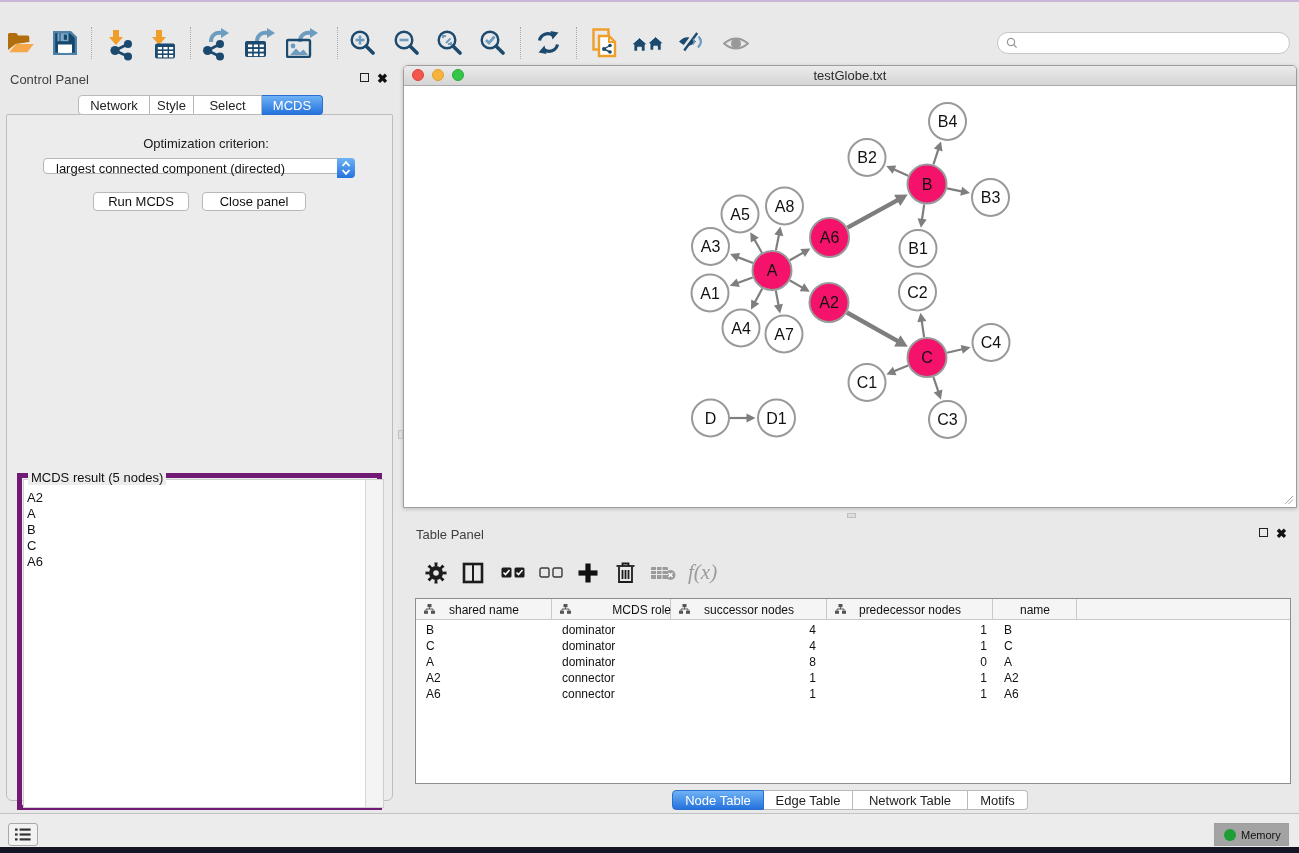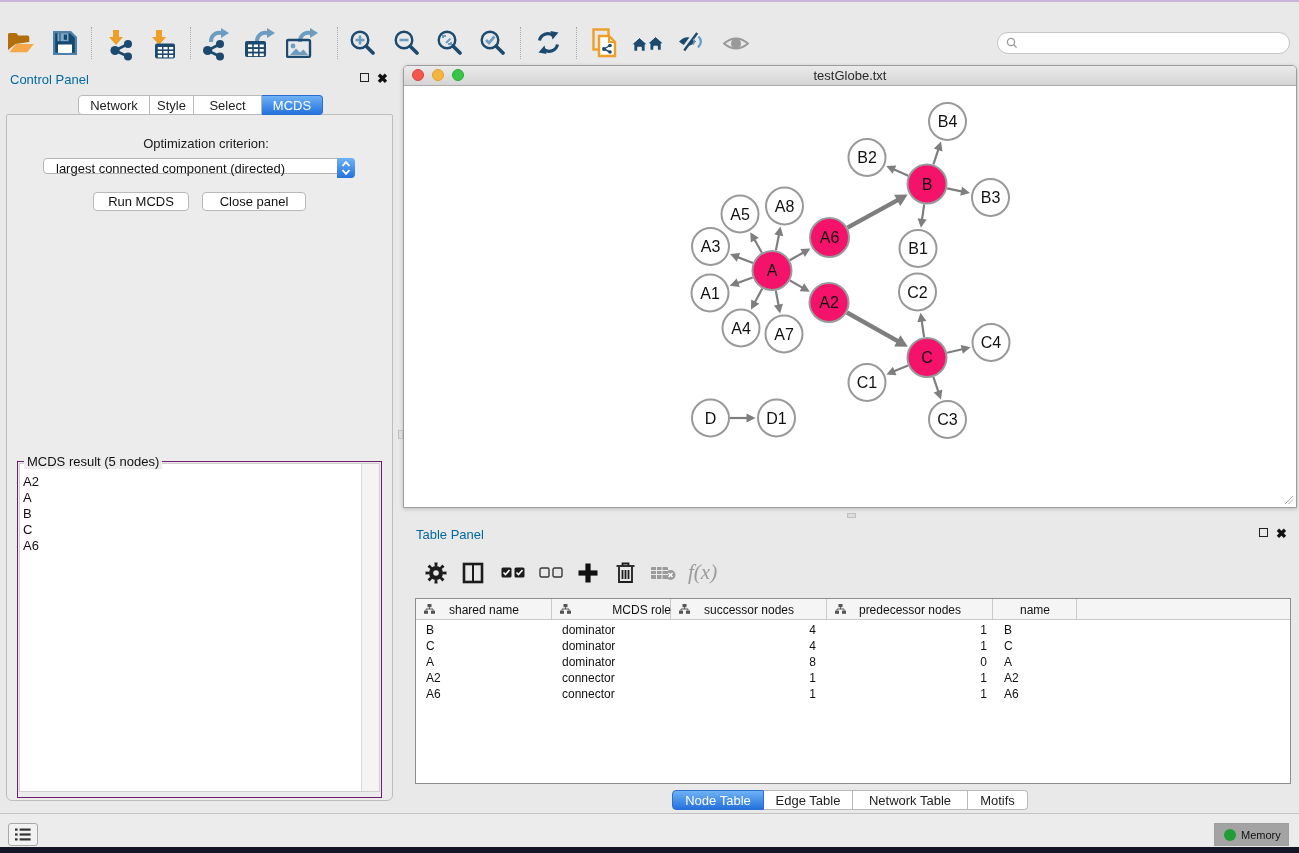--- a/index.html
+++ b/index.html
@@ -3,21 +3,21 @@
 * { margin:0; padding:0; box-sizing:border-box; }
 body { font-family:"Liberation Sans", sans-serif; }
 #app { position:relative; width:1299px; height:853px; background:#e9e9e9; overflow:hidden; }
 .abs { position:absolute; }
 .titlebar { background:linear-gradient(#ebebeb,#d5d5d5); border-bottom:1px solid #ababab; }
 .tl { position:absolute; width:12px; height:12px; border-radius:50%; }
 .tl.r { background:#f2564d; border:1px solid #e14138; }
 .tl.y { background:#f6b43e; border:1px solid #e0a130; }
 .tl.g { background:#35c649; border:1px solid #24ad36; }
 .sep { position:absolute; top:27px; height:32px; border-left:1px dotted #a9a9a9; }
-.phead { font-size:13px; color:#0369a1; }
+.phead { font-size:13px; color:#404040; }
 .float-ic { position:absolute; width:9px; height:9px; border:1.5px solid #222; }
 .close-ic { position:absolute; font-size:13px; font-weight:bold; color:#111; line-height:11px; }
 .tab { position:absolute; top:0; height:20px; background:#fff; border:1px solid #b9b9b9; font-size:13px; color:#222; text-align:center; line-height:19px; }
 .tab.sel { background:linear-gradient(#6fb2f5,#2472dd); color:#fff; border-color:#2a6fd0; }
 .btn { position:absolute; background:#fff; border:1px solid #b9b9b9; border-radius:4px; font-size:13px; color:#111; text-align:center; }
 svg { display:block; }
 </style></head><body>
 <div id="app">
 
 <div class="abs" style="left:0;top:0;width:1299px;height:2px;background:#c9b6da;"></div>
@@ -201,21 +201,21 @@
       <svg width="18" height="20" viewBox="0 0 18 20">
             <path d="M5.5 8 L9 4.2 L12.5 8" fill="none" stroke="#fff" stroke-width="1.8"></path>
             <path d="M5.5 12 L9 15.8 L12.5 12" fill="none" stroke="#fff" stroke-width="1.8"></path>
           </svg>
     </div>
   </div>
 
   <div class="btn" style="left:93px;top:128px;width:96px;height:19px;line-height:18px;">Run MCDS</div>
   <div class="btn" style="left:202px;top:128px;width:104px;height:19px;line-height:18px;">Close panel</div>
 
-  <div class="abs" style="left:17px;top:397px;width:365px;height:337px;border:1px solid #701a75;">
+  <div class="abs" style="left:17px;top:409px;width:365px;height:337px;border:5px solid #701a75;">
      <div class="abs" style="left:1px;top:1px;width:361px;height:329px;background:#fff;border:1px solid #cfcfcf;"></div>
      <div class="abs" style="left:343px;top:2px;width:18px;height:327px;background:#f4f4f4;border-left:1px solid #d8d8d8;"></div>
      <div class="abs" style="left:6px;top:-8px;background:#ececec;padding:0 3px;font-size:13px;color:#111;">MCDS result (5 nodes)</div>
      <div class="abs" style="left:5px;top:12px;font-size:13px;color:#111;line-height:16px;">A2<br>A<br>B<br>C<br>A6</div>
   </div>
 </div>
 
 <div class="abs" style="left:403px;top:65px;width:894px;height:443px;background:#fff;border:1px solid #9d9d9d;border-radius:5px 5px 0 0;box-shadow:0 1px 4px rgba(0,0,0,0.2);">
   <div class="titlebar" style="position:absolute;left:0;top:0;width:892px;height:20px;border-radius:4px 4px 0 0;">
     <div class="tl r" style="left:8px;top:3px;"></div>

